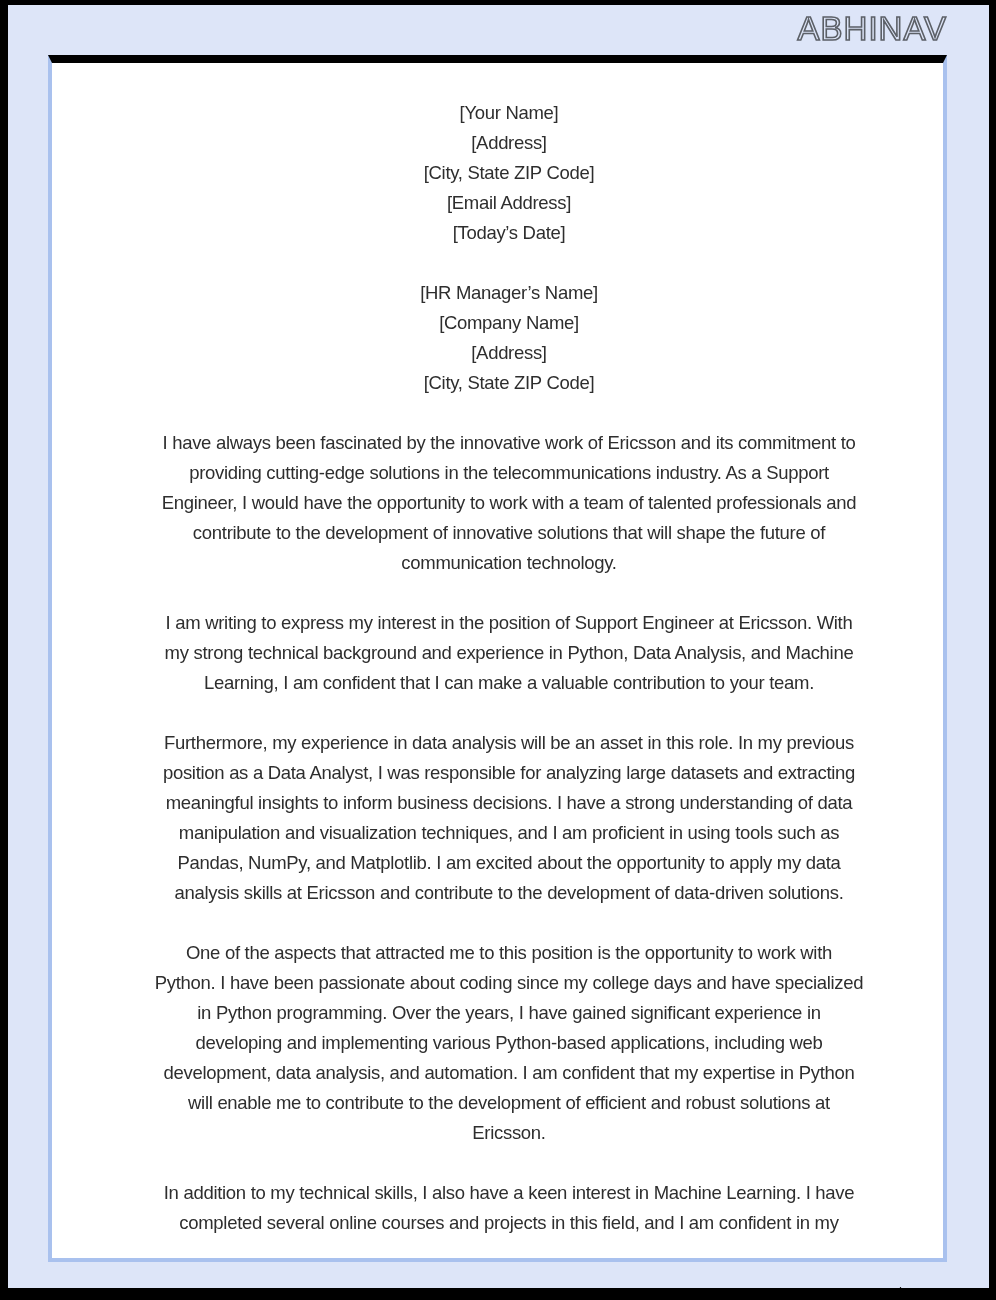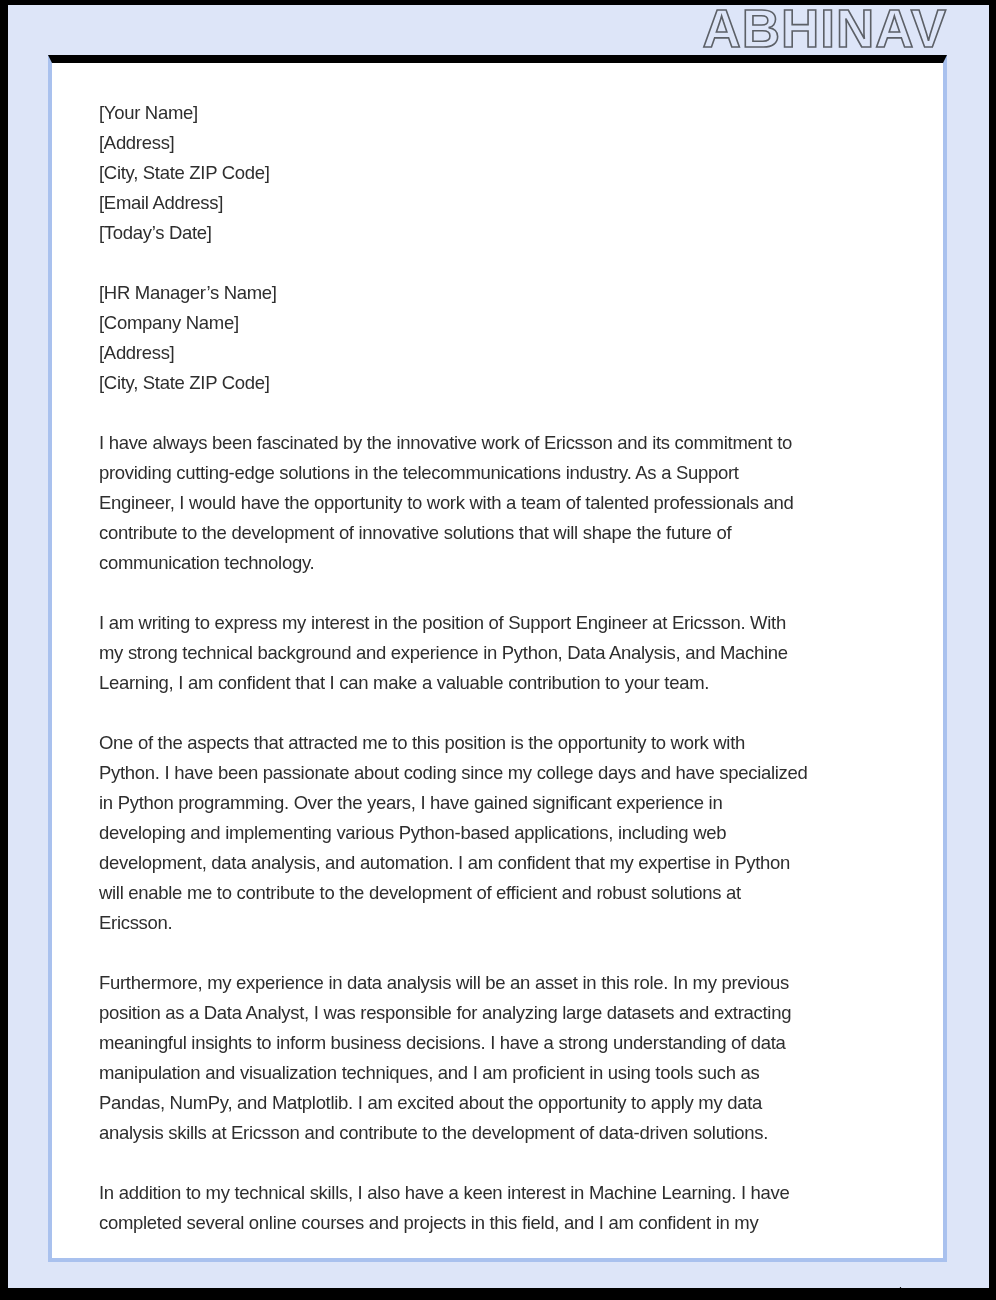--- a/index.html
+++ b/index.html
@@ -27,23 +27,23 @@
   .frame-left{left:0;top:0;width:8px;height:1300px;}
   .frame-right{right:0;top:0;width:7px;height:1300px;}
   .frame-bottom{left:0;bottom:0;width:996px;height:12px;}
 
   
   .logo{
     position:absolute;
     top:6px;
     right:49px;
     z-index:10;
-    font-size:53px;
+    font-size:33px;
     line-height:46px;
-    font-weight:700;
+    font-weight:400;
     letter-spacing:1px;
     color:transparent;
     -webkit-text-stroke:1.6px var(--logo);
     text-stroke:1.6px var(--logo);
     font-family:"Liberation Sans", sans-serif;
   }
 
   
   .page{
     position:absolute;
@@ -67,20 +67,21 @@
     z-index:3;
     color:var(--text);
     font-size:18.5px;
     line-height:30px;
     letter-spacing:-0.3px;
     font-family:"Liberation Sans", sans-serif;
   }
   .block{
     margin:0 0 30px 0;
     white-space:pre-line;
+    text-align:center;
   }
   .block:last-child{margin-bottom:0;}
 
   .watermark{
     position:absolute;
     right:59px;
     top:1284px;
     z-index:4;
     font-size:13.5px;
     color:#1f1f1f;
@@ -107,33 +108,33 @@
 [Address]
 [City, State ZIP Code]</div>
     <div class="block">I have always been fascinated by the innovative work of Ericsson and its commitment to
 providing cutting-edge solutions in the telecommunications industry. As a Support
 Engineer, I would have the opportunity to work with a team of talented professionals and
 contribute to the development of innovative solutions that will shape the future of
 communication technology.</div>
     <div class="block">I am writing to express my interest in the position of Support Engineer at Ericsson. With
 my strong technical background and experience in Python, Data Analysis, and Machine
 Learning, I am confident that I can make a valuable contribution to your team.</div>
+    <div class="block">Furthermore, my experience in data analysis will be an asset in this role. In my previous
+position as a Data Analyst, I was responsible for analyzing large datasets and extracting
+meaningful insights to inform business decisions. I have a strong understanding of data
+manipulation and visualization techniques, and I am proficient in using tools such as
+Pandas, NumPy, and Matplotlib. I am excited about the opportunity to apply my data
+analysis skills at Ericsson and contribute to the development of data-driven solutions.</div>
     <div class="block">One of the aspects that attracted me to this position is the opportunity to work with
 Python. I have been passionate about coding since my college days and have specialized
 in Python programming. Over the years, I have gained significant experience in
 developing and implementing various Python-based applications, including web
 development, data analysis, and automation. I am confident that my expertise in Python
 will enable me to contribute to the development of efficient and robust solutions at
 Ericsson.</div>
-    <div class="block">Furthermore, my experience in data analysis will be an asset in this role. In my previous
-position as a Data Analyst, I was responsible for analyzing large datasets and extracting
-meaningful insights to inform business decisions. I have a strong understanding of data
-manipulation and visualization techniques, and I am proficient in using tools such as
-Pandas, NumPy, and Matplotlib. I am excited about the opportunity to apply my data
-analysis skills at Ericsson and contribute to the development of data-driven solutions.</div>
     <div class="block">In addition to my technical skills, I also have a keen interest in Machine Learning. I have
 completed several online courses and projects in this field, and I am confident in my</div>
   </div>
 
   <div class="watermark">ezyapply.com</div>
 
   <div class="frame-bar frame-top"></div>
   <div class="frame-bar frame-left"></div>
   <div class="frame-bar frame-right"></div>
   <div class="frame-bar frame-bottom"></div>

